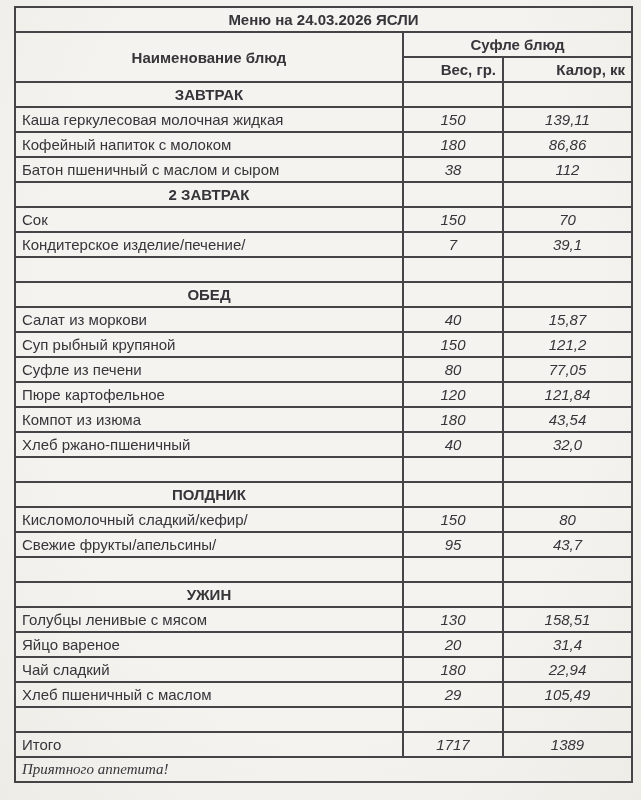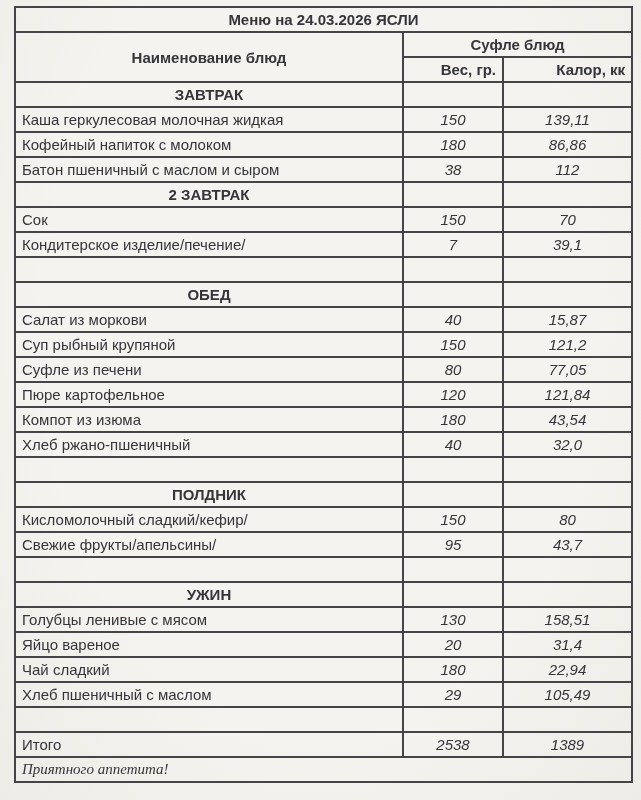--- a/index.html
+++ b/index.html
@@ -220,21 +220,21 @@
         <td class="num-cell">29</td>
         <td class="num-cell">105,49</td>
       </tr>
       <tr>
         <td class="name-cell"></td>
         <td class="num-cell"></td>
         <td class="num-cell"></td>
       </tr>
       <tr>
         <td class="name-cell">Итого</td>
-        <td class="num-cell">2538</td>
+        <td class="num-cell">1717</td>
         <td class="num-cell">1389</td>
       </tr>
       <tr>
         <td class="footer-cell" colspan="3">Приятного аппетита!</td>
       </tr>
     </tbody>
   </table>
 </div>
 
 </body></html>

